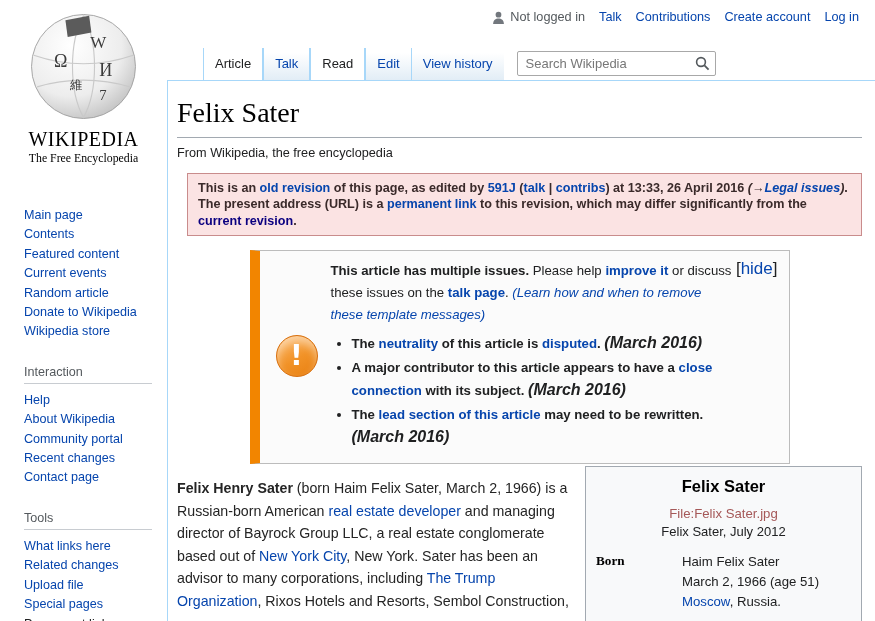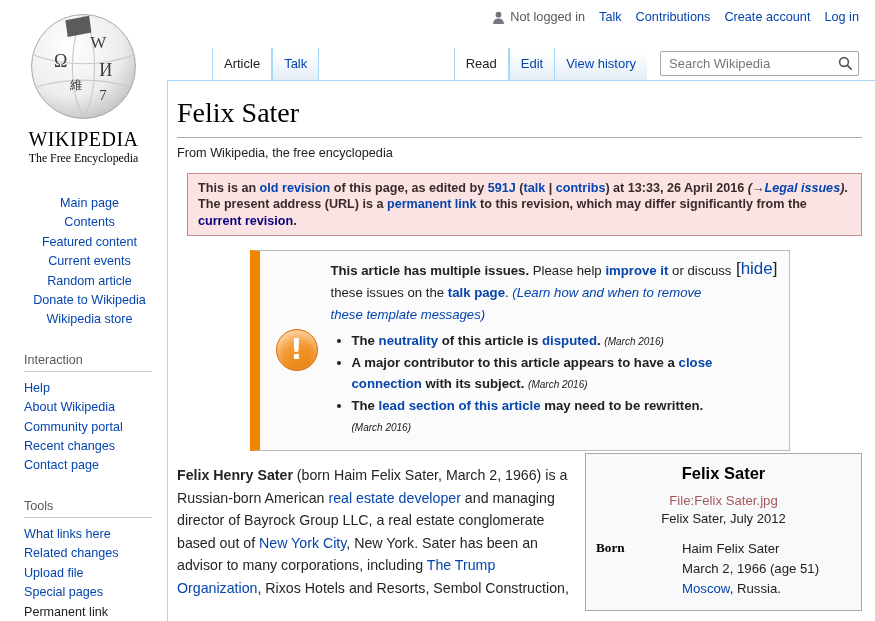--- a/index.html
+++ b/index.html
@@ -8,52 +8,52 @@
     width:875px; height:621px; position:relative; overflow:hidden;
     background:#fff; color:#202122;
     font-family:"Liberation Sans", sans-serif;
   }
   a { text-decoration:none; cursor:pointer; }
   .link { color:#0645ad; }
   .vlink { color:#0b0080; }
   .redlink { color:#a55858; }
   .b { font-weight:bold; }
   .i { font-style:italic; }
-  .date { font-style:italic; font-weight:normal; font-size:10px; color:#202122; }
+  .date { font-style:italic; font-weight:bold; font-size:16px; color:#202122; }
 
   
   #personal-bar {
     position:absolute; top:10px; right:16px; font-size:12.7px;
     display:flex; align-items:flex-start; gap:14px; color:#54595d;
   }
   #personal-bar .status { display:flex; align-items:center; gap:5px; }
   #personal-bar a { color:#0645ad; }
 
   
   #sidebar { position:absolute; left:0; top:0; width:167px; }
   #logo { text-align:center; padding-top:10px; }
   #logo-wordmark {
     font-family:"Liberation Serif", serif; font-size:20px; color:#000;
     letter-spacing:0.5px; margin-top:1px;
   }
   #logo-tagline { font-family:"Liberation Serif", serif; font-size:11.8px; color:#000; }
   .side-section { padding:0 12px 0 24px; font-size:12.6px; }
-  .side-section.first { margin-top:28px;text-align:center; }
+  .side-section.first { margin-top:40px; }
   .side-link { display:block; color:#0645ad; line-height:19.4px; }
   .side-plain { display:block; color:#202122; line-height:19.4px; }
   .side-heading {
     color:#54595d; font-size:12.6px; margin:23px 3px 7px 0;
     border-bottom:1px solid #c8ccd1; padding-bottom:4px;
   }
 
   
   #tab-line { position:absolute; left:167px; right:0; top:80px; height:1px; background:#a7d7f9; z-index:2; }
   #tab-bar {
-    position:absolute; left:176px; right:0; top:48px; height:33px;
-    display:flex; justify-content:space-between; font-size:13px; z-index:1;padding-left:36px;
+    position:absolute; left:167px; right:0; top:48px; height:33px;
+    display:flex; justify-content:flex-start; font-size:13px; z-index:1;padding-left:36px;
   }
   .tab-group { display:flex; }
   .tab {
     height:32px; line-height:32px; padding:0 11px; color:#0645ad;
     background:linear-gradient(to bottom,#ffffff 15%,#e2edf6 100%);
     border-left:1px solid #a7d7f9;
   }
   .tab:last-child { border-right:1px solid #a7d7f9; }
   .tab.active {
     height:33px; background:#fff; color:#202122; position:relative; z-index:3;

